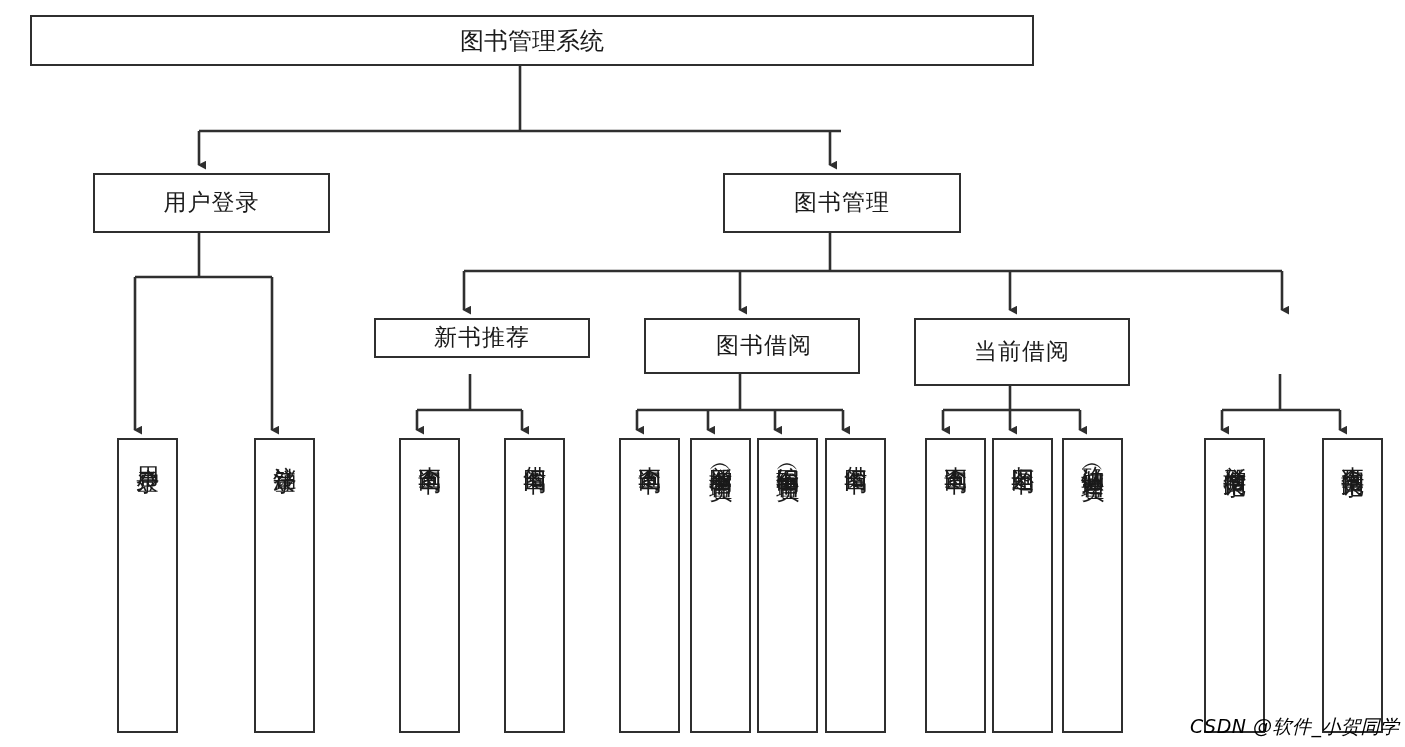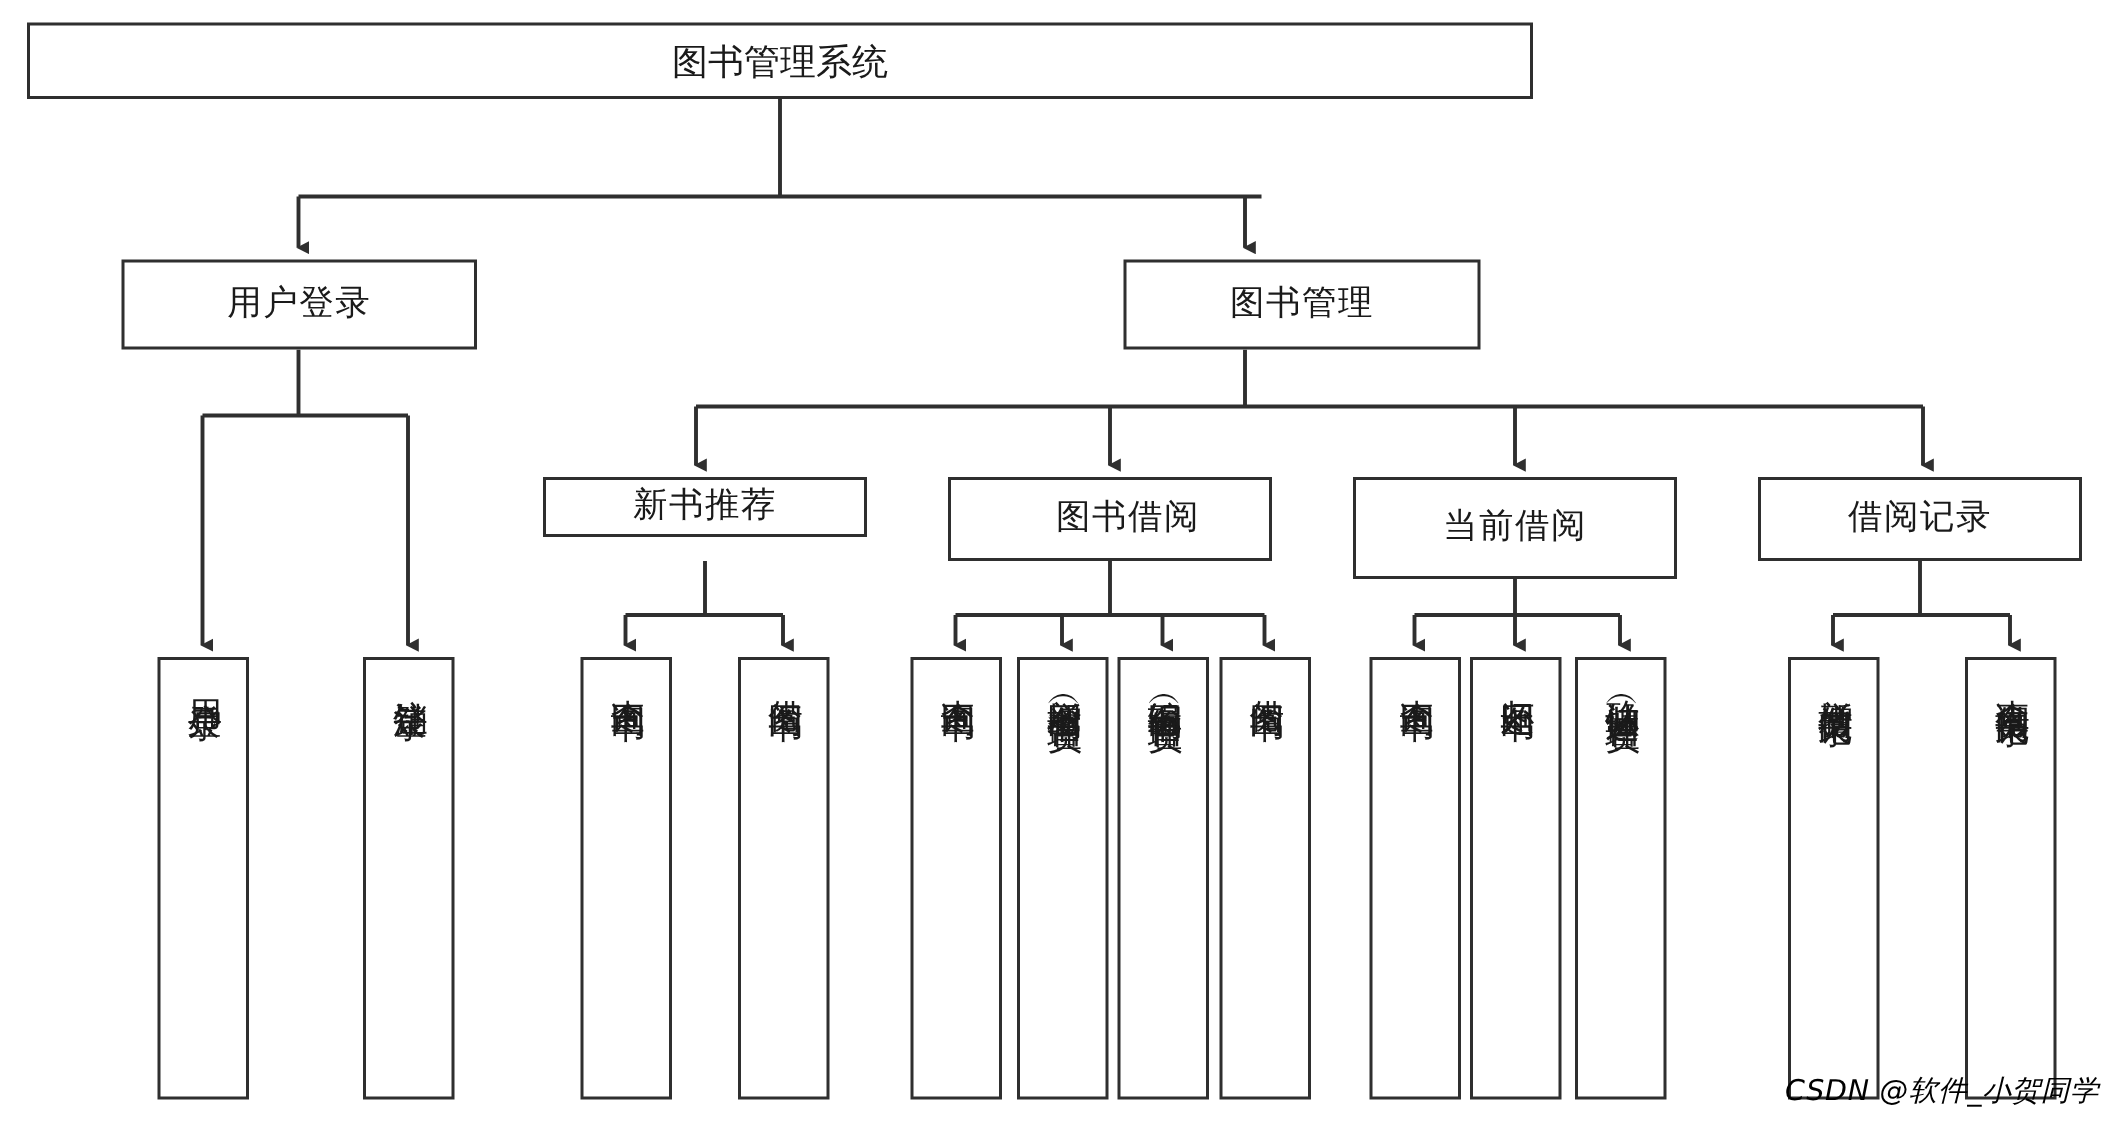--- a/index.html
+++ b/index.html
@@ -28,20 +28,21 @@
   }
   .node {
     position: absolute;
     box-sizing: border-box;
     background: #ffffff;
     border: 2.5px solid #2f2f2f;
     display: flex;
     align-items: center;
     justify-content: center;
     color: #1a1a1a;
+    margin-left: 12px;
   }
   .node.horiz {
     font-size: 23px;
     letter-spacing: 1px;
     line-height: 1.2;
   }
   .node.root {
     font-size: 24px;
   }
   .node.leaf {
@@ -131,36 +132,33 @@
     </g>
   </svg>
 
   <div class="node root" style="left:18px; top:15px; width:1004px; height:51px;">
     <span>图书管理系统</span>
   </div>
 
   <div class="node horiz" style="left:81px; top:173px; width:237px; height:60px;">
     <span>用户登录</span>
   </div>
-  <div class="node horiz" style="left:749px; top:173px; width:238px; height:60px;text-align:right;">
+  <div class="node horiz" style="left:711px; top:173px; width:238px; height:60px;text-align:right;">
     <span>图书管理</span>
   </div>
 
   <div class="node horiz" style="left:362px; top:318px; width:216px; height:40px;">
     <span>新书推荐</span>
   </div>
   <div class="node horiz" style="left:632px; top:318px; width:216px; height:56px;padding-left:24px;">
     <span>图书借阅</span>
   </div>
   <div class="node horiz" style="left:902px; top:318px; width:216px; height:68px;">
     <span>当前借阅</span>
   </div>
-  <div class="node horiz" style="left:1172px; top:318px; width:216px; height:56px;">
-    <span>借阅记录</span>
-  </div>
 
   <div class="node leaf" style="left:105px; top:438px; width:61px; height:295px;">
     <div class="leaf-inner">
         <span class="vtext">用户登录</span>
       </div>
   </div>
   <div class="node leaf" style="left:242px; top:438px; width:61px; height:295px;">
     <div class="leaf-inner">
         <span class="vtext">注销登录</span>
       </div>

